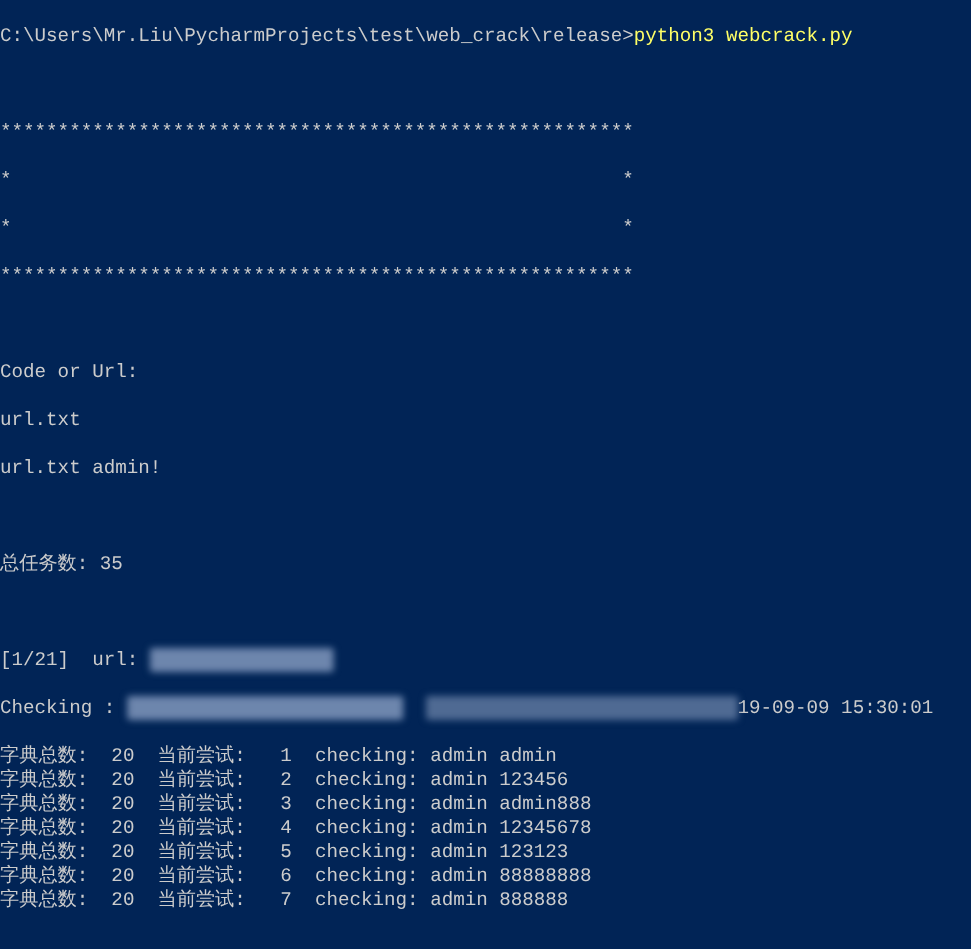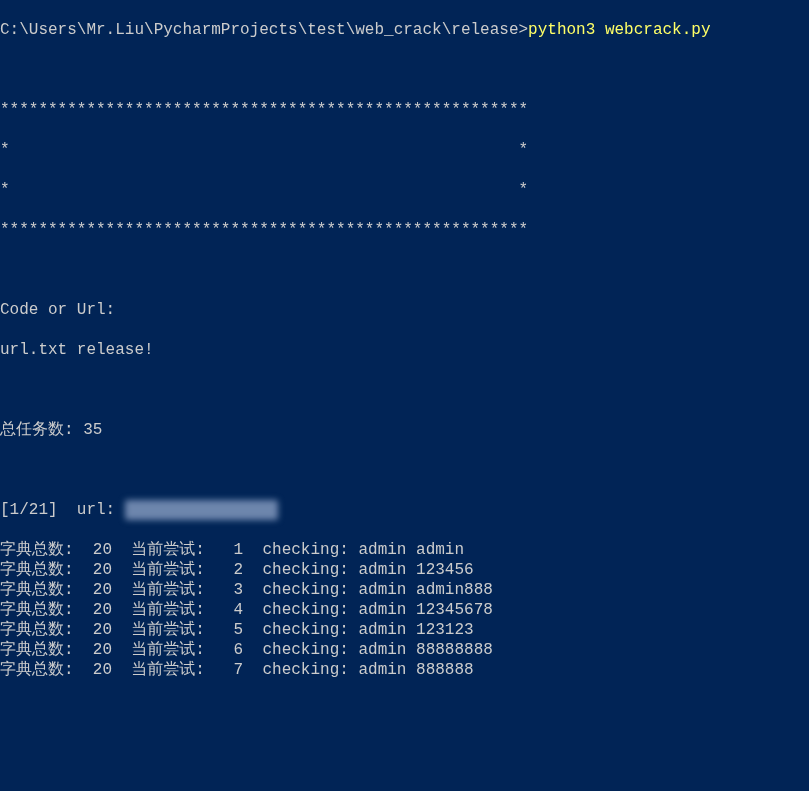--- a/index.html
+++ b/index.html
@@ -44,21 +44,23 @@
 
 <div class="terminal">
 <span class="line"><span class="prompt-path">C:\Users\Mr.Liu\PycharmProjects\test\web_crack\release&gt;</span><span class="prompt-cmd">python3 webcrack.py</span></span>
 <span class="line"> </span>
 <span class="line banner">*******************************************************</span>
 <span class="line banner">*                                                     *</span>
 <span class="line banner">*                                                     *</span>
 <span class="line banner">*******************************************************</span>
 <span class="line"> </span>
 <span class="line out">Code or Url:</span>
-<span class="line out">url.txt release!</span>
+<span class="line out">url.txt</span>
+<span class="line out">url.txt admin!</span>
 <span class="line"> </span>
 <span class="line out">总任务数: 35</span>
 <span class="line"> </span>
 <span class="line out"><span>[1/21]  url: </span><span class="blur">xxxxxxxxxxxxxxxx</span></span>
+<span class="line out"><span>Checking :</span> <span class="blur">xxxxxxxxxxxxxxxxxxxxxxxx</span>  <span class="blur2">xxxxxxxxxxxxxxxxxxxxxxxxxxx</span><span>19-09-09 15:30:01</span></span>
 <div id="attempts-container"><span class="line check-line">字典总数:  20  当前尝试:   1  checking: admin admin</span><span class="line check-line">字典总数:  20  当前尝试:   2  checking: admin 123456</span><span class="line check-line">字典总数:  20  当前尝试:   3  checking: admin admin888</span><span class="line check-line">字典总数:  20  当前尝试:   4  checking: admin 12345678</span><span class="line check-line">字典总数:  20  当前尝试:   5  checking: admin 123123</span><span class="line check-line">字典总数:  20  当前尝试:   6  checking: admin 88888888</span><span class="line check-line">字典总数:  20  当前尝试:   7  checking: admin 888888</span></div>
 
 
 </div>
 
 </body></html>

